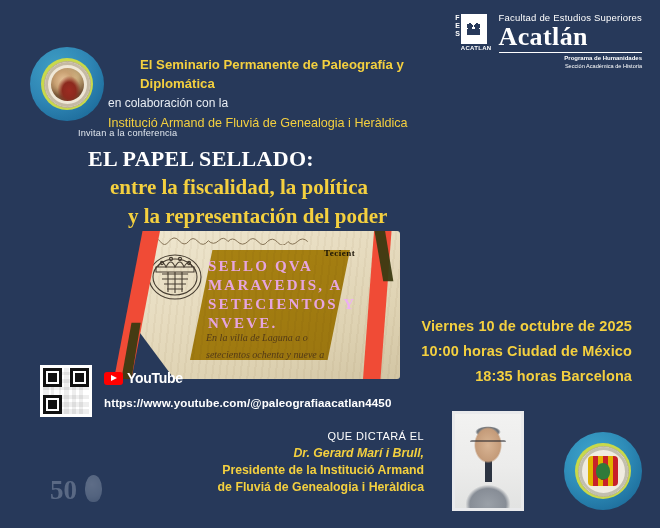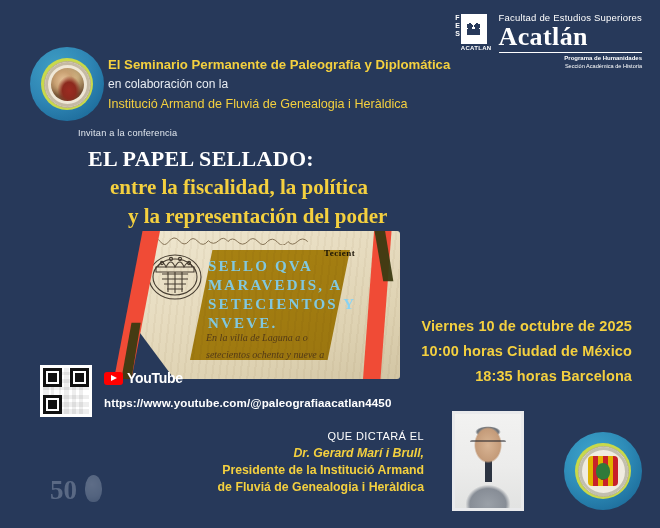--- a/index.html
+++ b/index.html
@@ -91,21 +91,21 @@
     font-size: 26px; font-weight: bold; line-height: 27px; letter-spacing: .4px;
   }
   #fes-text .rule { height: 1px; background: #ffffff; margin: 2px 0 2px; }
   #fes-text .l3 { font-size: 6px; font-weight: bold; text-align: right; line-height: 7.5px; }
   #fes-text .l4 { font-size: 5.6px; text-align: right; line-height: 7.5px; }
 
   
   #header-text {
     position: absolute; left: 108px; top: 55px; width: 360px;
   }
-  #header-text .hl1 { color: #f4d03f; font-size: 13.2px; font-weight: bold; line-height: 19px; }
+  #header-text .hl1 { color: #f4d03f; font-size: 13.2px; font-weight: bold; line-height: 19px; margin-left: 32px; }
   #header-text .hl2 { color: #e8edf3; font-size: 12px; line-height: 20px; }
   #header-text .hl3 { color: #f4d03f; font-size: 12.6px; line-height: 20px; }
 
   
   #invitan {
     position: absolute; left: 78px; top: 128px;
     color: #e2e8ef; font-size: 9.2px; letter-spacing: .2px;
   }
   #title-block { position: absolute; left: 88px; top: 145px; width: 400px; }
   #title-block .t1 {
@@ -148,21 +148,21 @@
   #doc-seal-panel {
     position: absolute; left: 62px; top: 19px;
     width: 160px; height: 110px;
     background: #b59216;
     clip-path: polygon(14% 0%, 100% 0%, 86% 100%, 0% 100%);
     mix-blend-mode: multiply;
   }
   #doc-printtext {
     position: absolute; left: 80px; top: 26px; width: 160px;
     font-family: "Liberation Serif", serif;
-    color: #7dd3fc; font-size: 15px; font-weight: bold;
+    color: #f0abfc; font-size: 15px; font-weight: bold;
     letter-spacing: 2.2px; line-height: 19px;
     opacity: .88;
   }
   #doc-cursive {
     position: absolute; left: 78px; top: 98px; width: 190px;
     font-family: "Liberation Serif", serif; font-style: italic;
     color: #4a3318; font-size: 10px; line-height: 17px; opacity: .9;
   }
   #doc-tecient {
     position: absolute; left: 196px; top: 17px;

